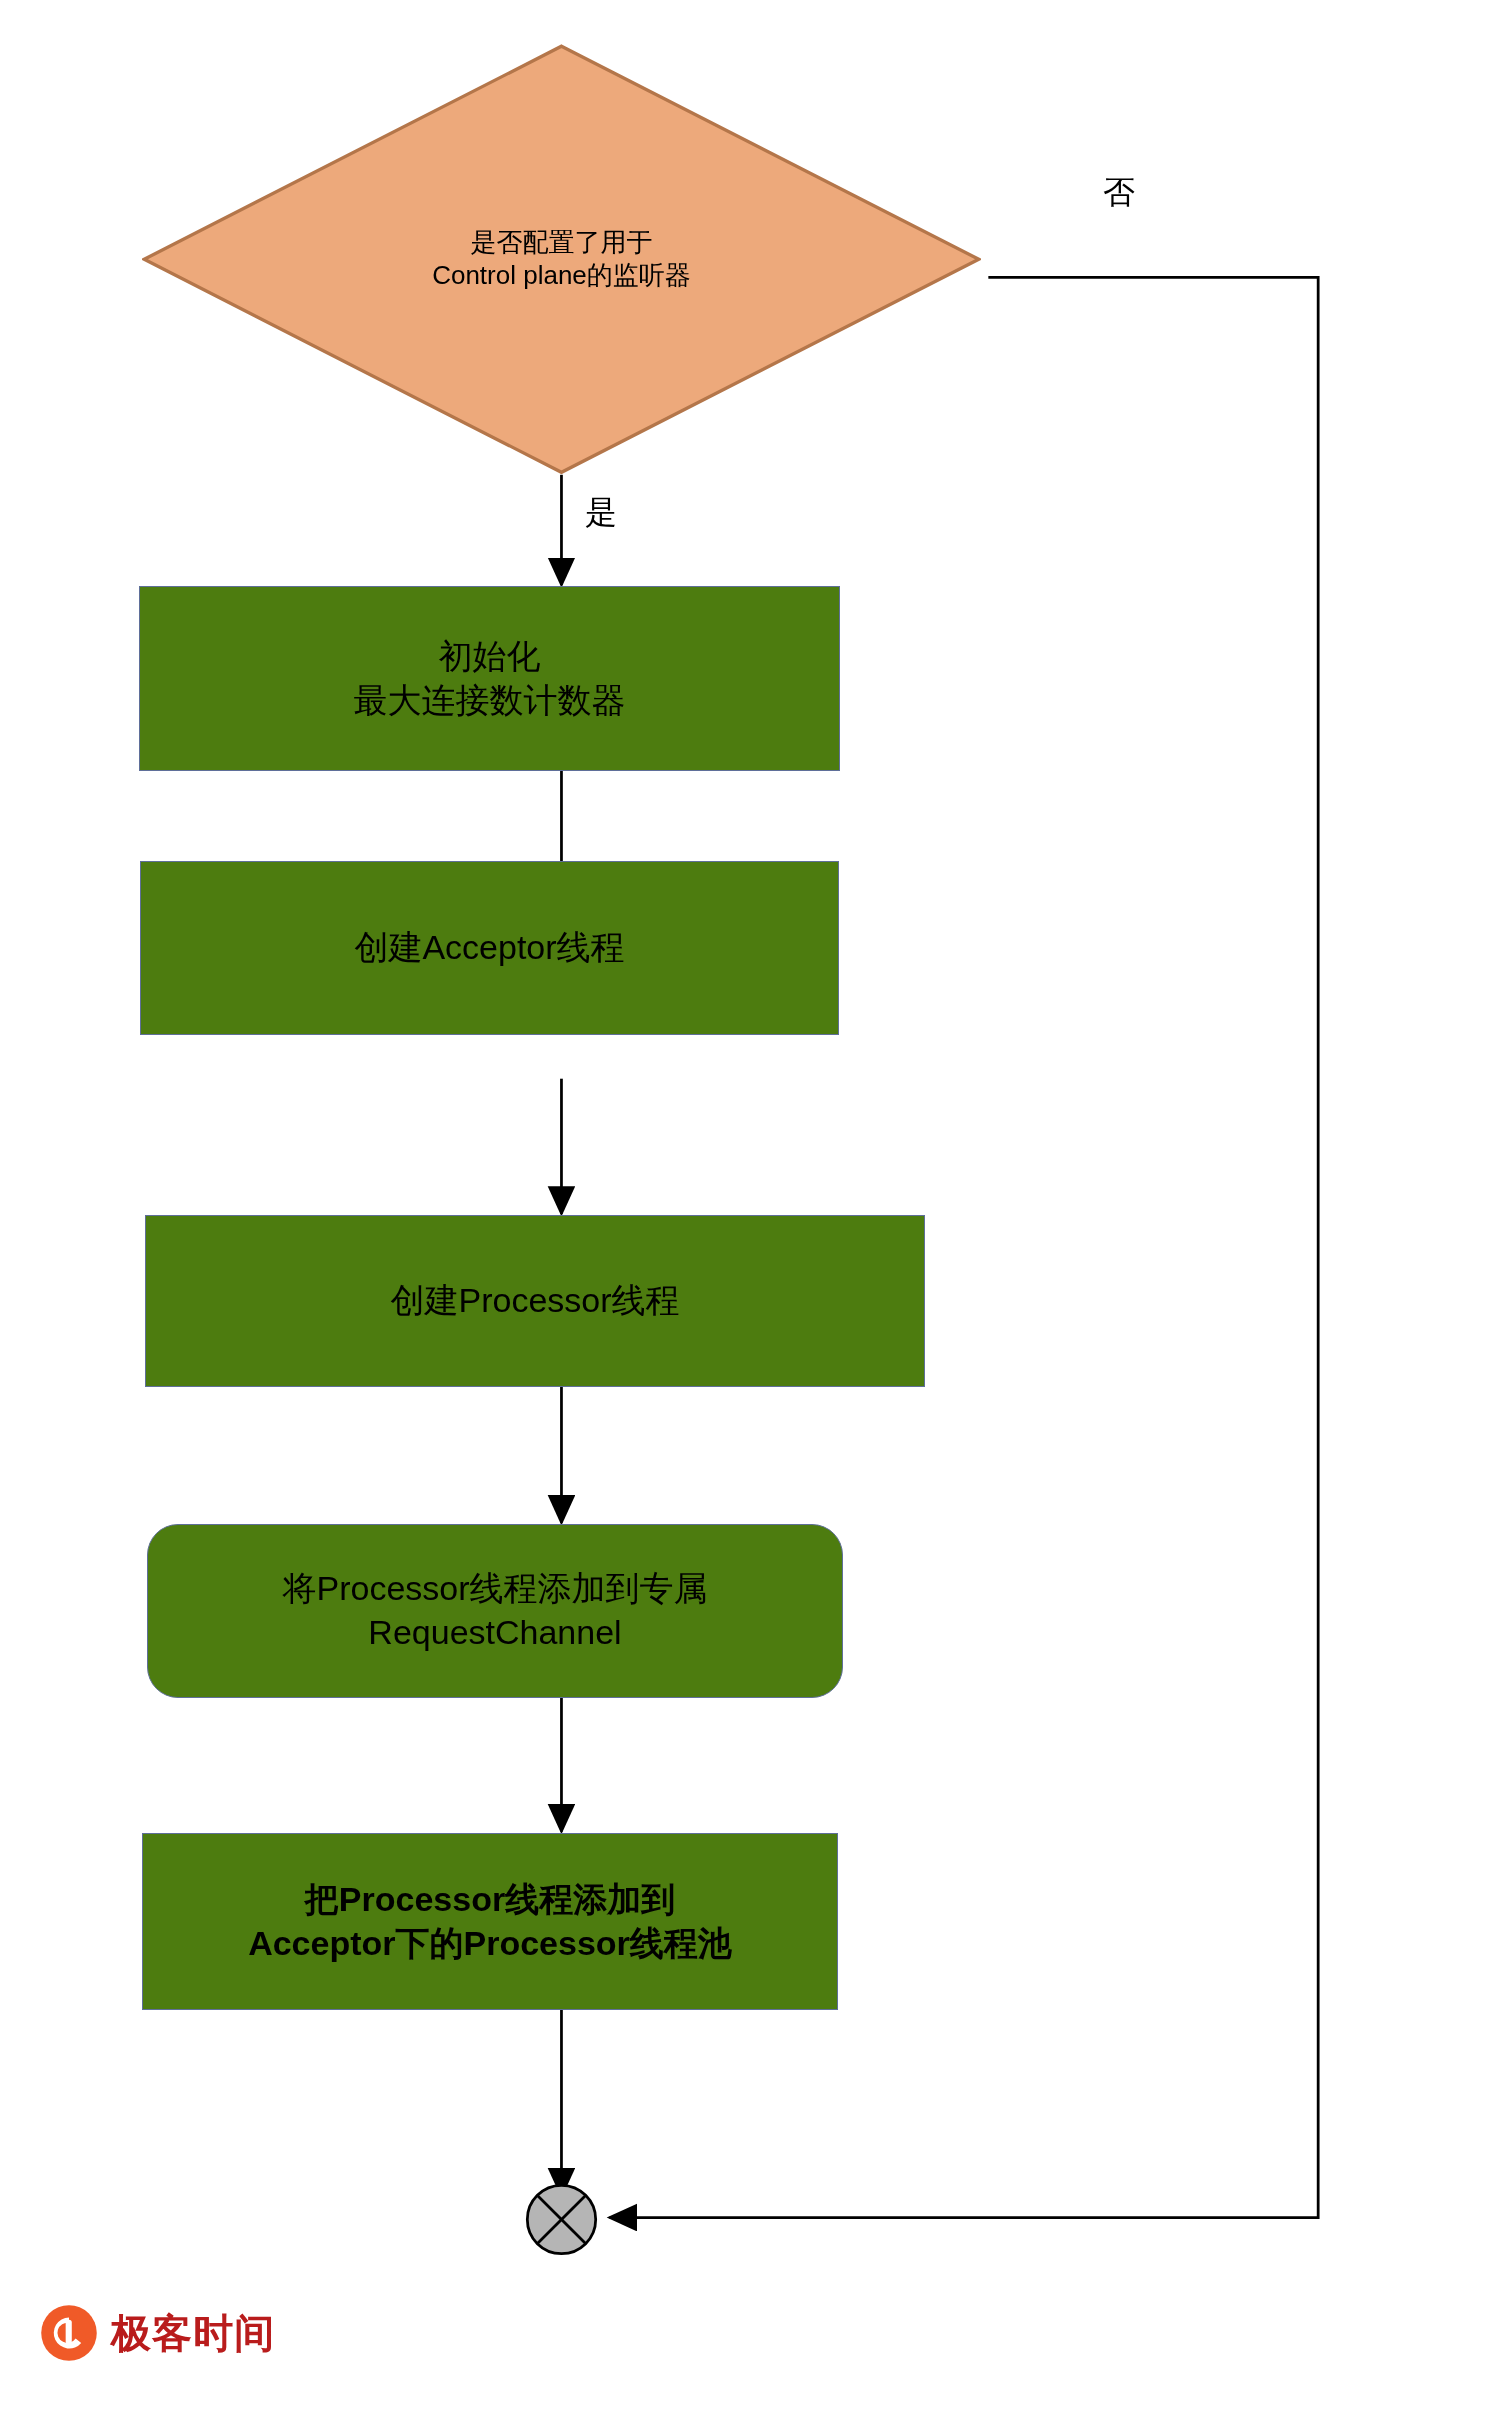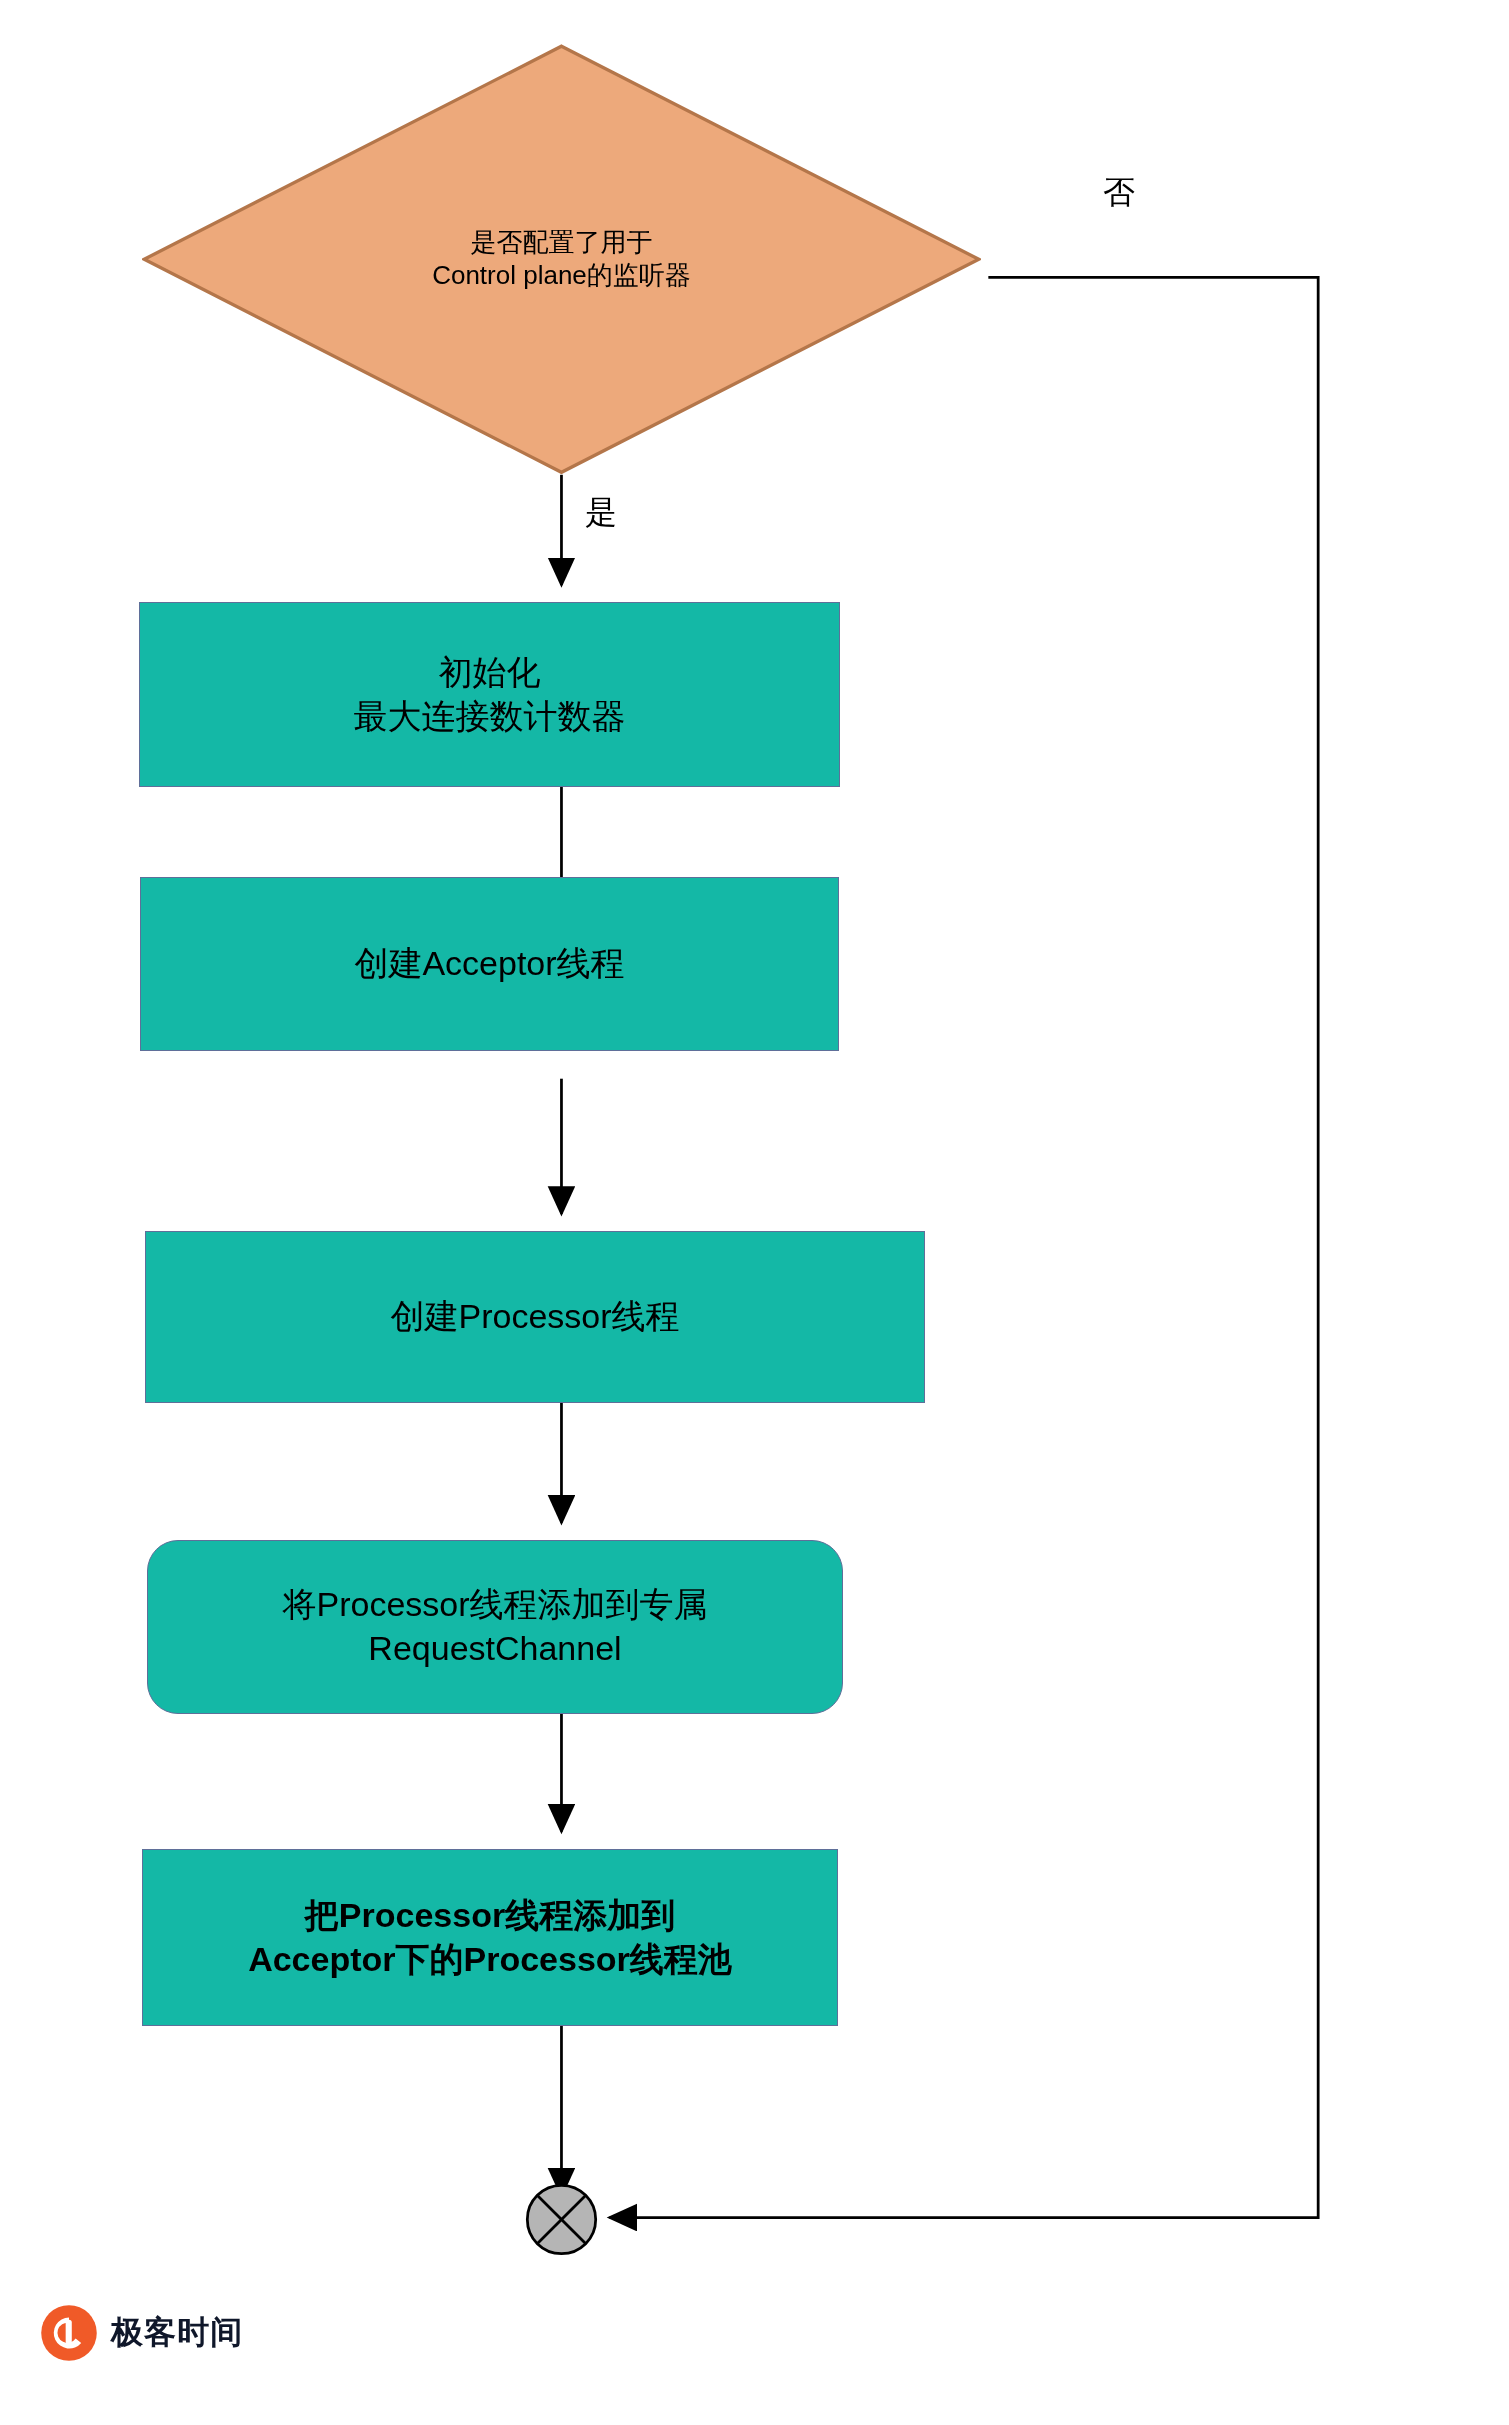--- a/index.html
+++ b/index.html
@@ -21,26 +21,25 @@
   .node {
     position: absolute;
     box-sizing: border-box;
     display: flex;
     align-items: center;
     justify-content: center;
     text-align: center;
     line-height: 1.28;
   }
   .process {
-    background: #14b8a6;
+    background: #4d7c0f;
     border: 1.7px solid #5f6f99;
     font-size: 34px;
     color: #000;
     white-space: pre-line;
-    margin-top: 16px;
   }
   .decision-wrap {
     position: absolute;
   }
   .decision-shape {
     position: absolute;
     inset: 0;
   }
   .decision-label {
     position: absolute;
@@ -70,23 +69,23 @@
   .terminator {
     position: absolute;
   }
   .brand {
     position: absolute;
     display: flex;
     align-items: center;
     gap: 12px;
   }
   .brand-text {
-    font-size: 32px;
+    font-size: 40px;
     font-weight: bold;
-    color: #0f172a;
+    color: #b91c1c;
     letter-spacing: 1.1px;
     font-family: Liberation Mono, monospace;
   }
 </style>
 </head>
 <body>
 
 <div id="page">
 
   <svg class="lines" viewBox="0 0 2736 4397" xmlns="http://www.w3.org/2000/svg">

